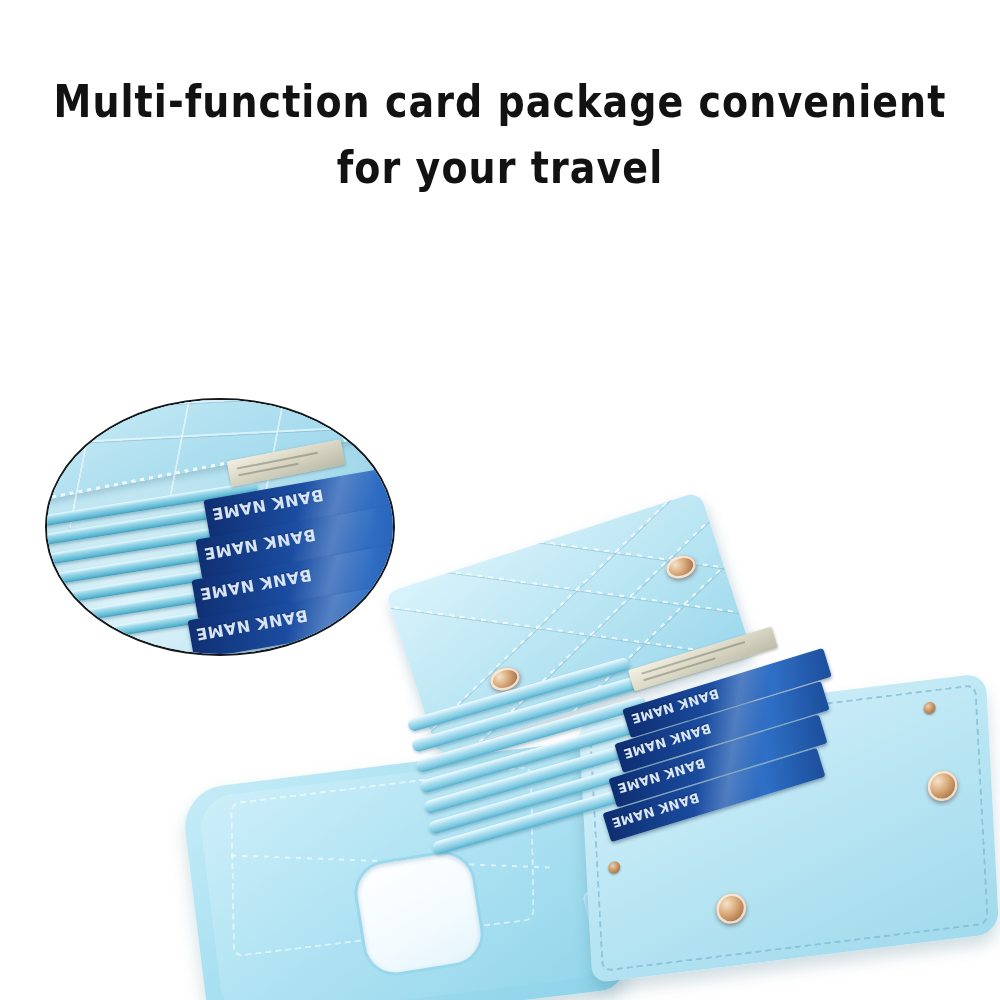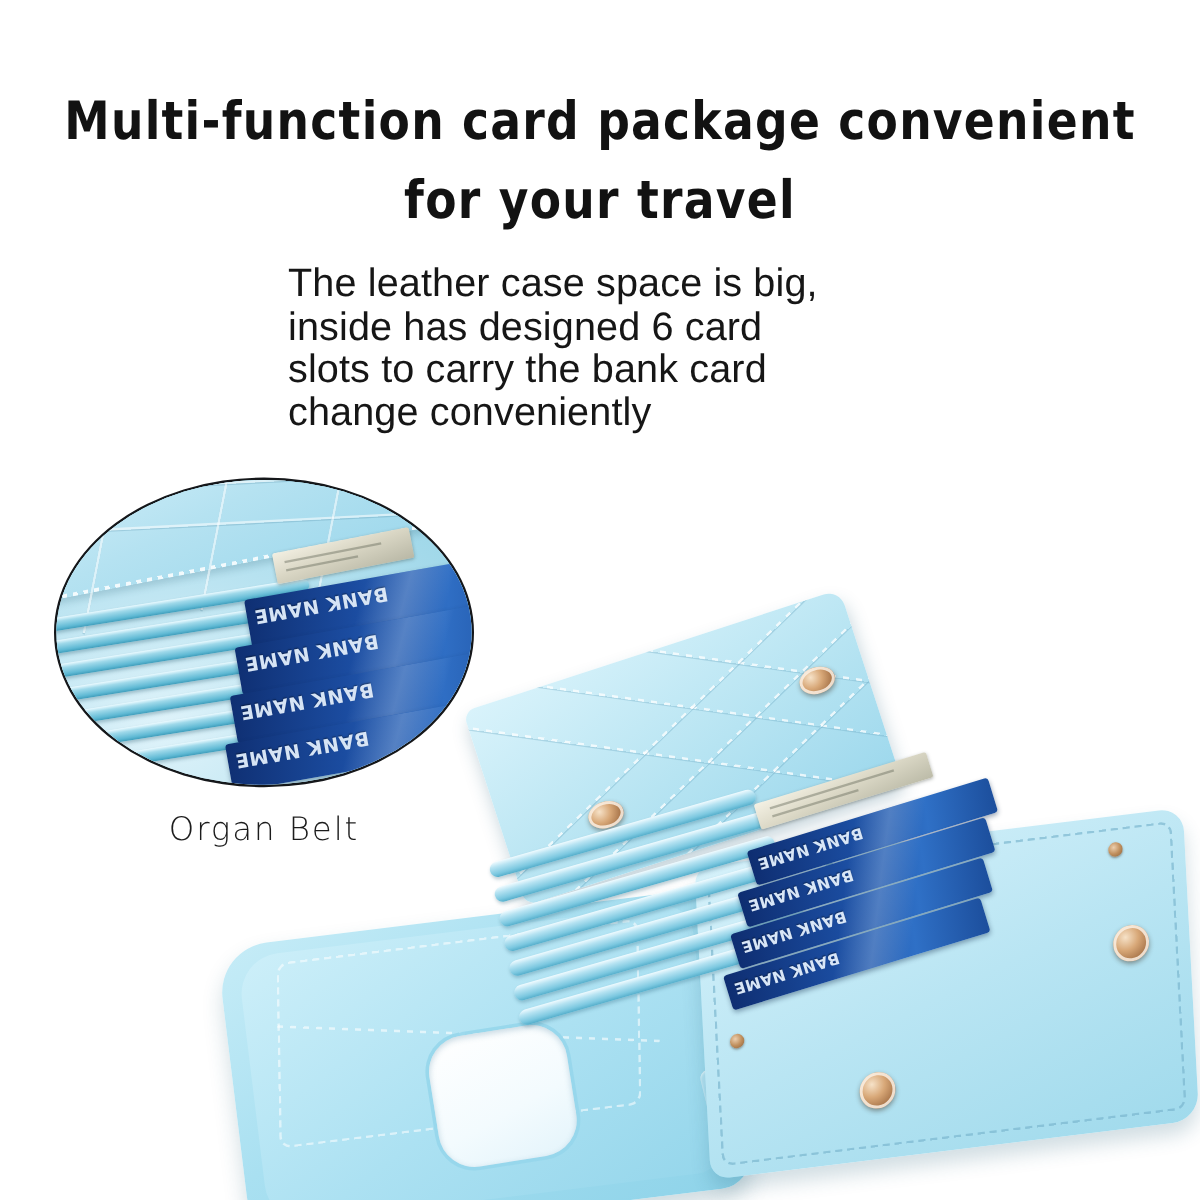--- a/index.html
+++ b/index.html
@@ -243,26 +243,20 @@
   .note .nl{position:absolute;background:rgba(90,95,80,.40);height:2px;}
 </style>
 </head>
 <body>
 
 <div id="page">
 
   <div class="headline">Multi-function card package convenient</div>
   <div class="headline-2">for your travel</div>
 
-  <div class="subcopy">
-    <div>The leather case space is big,</div>
-    <div>inside has designed 6 card</div>
-    <div>slots to carry the bank card</div>
-    <div>change conveniently</div>
-  </div>
 
   <div class="callout">
     <div class="callout-ellipse">
       <div class="z-body">
 
         <div class="z-topflap">
 
           <div class="qline" style="left:-10%;top:52%;transform:rotate(8deg);"></div>
           <div class="qline" style="left:-10%;top:78%;transform:rotate(8deg);"></div>
           <div class="qline" style="left:18%;top:-20%;width:2px;height:150%;transform:rotate(22deg);"></div>
@@ -297,21 +291,20 @@
           <span class="sheen"></span>
         </div>
         <div class="z-card" style="left:42%;top:75%;width:66%;transform:rotate(-10deg);">
           <span class="bn">BANK NAME</span>
           <span class="sheen"></span>
         </div>
 
       </div>
     </div>
   </div>
-  <div class="callout-caption">Organ Belt</div>
 
   <div class="product">
 
     <div class="case">
       <div class="case-inner">
         <div class="case-quilt"></div>
         <div class="cam-cut"></div>
       </div>
       <div class="side-btn"></div>
     </div>

